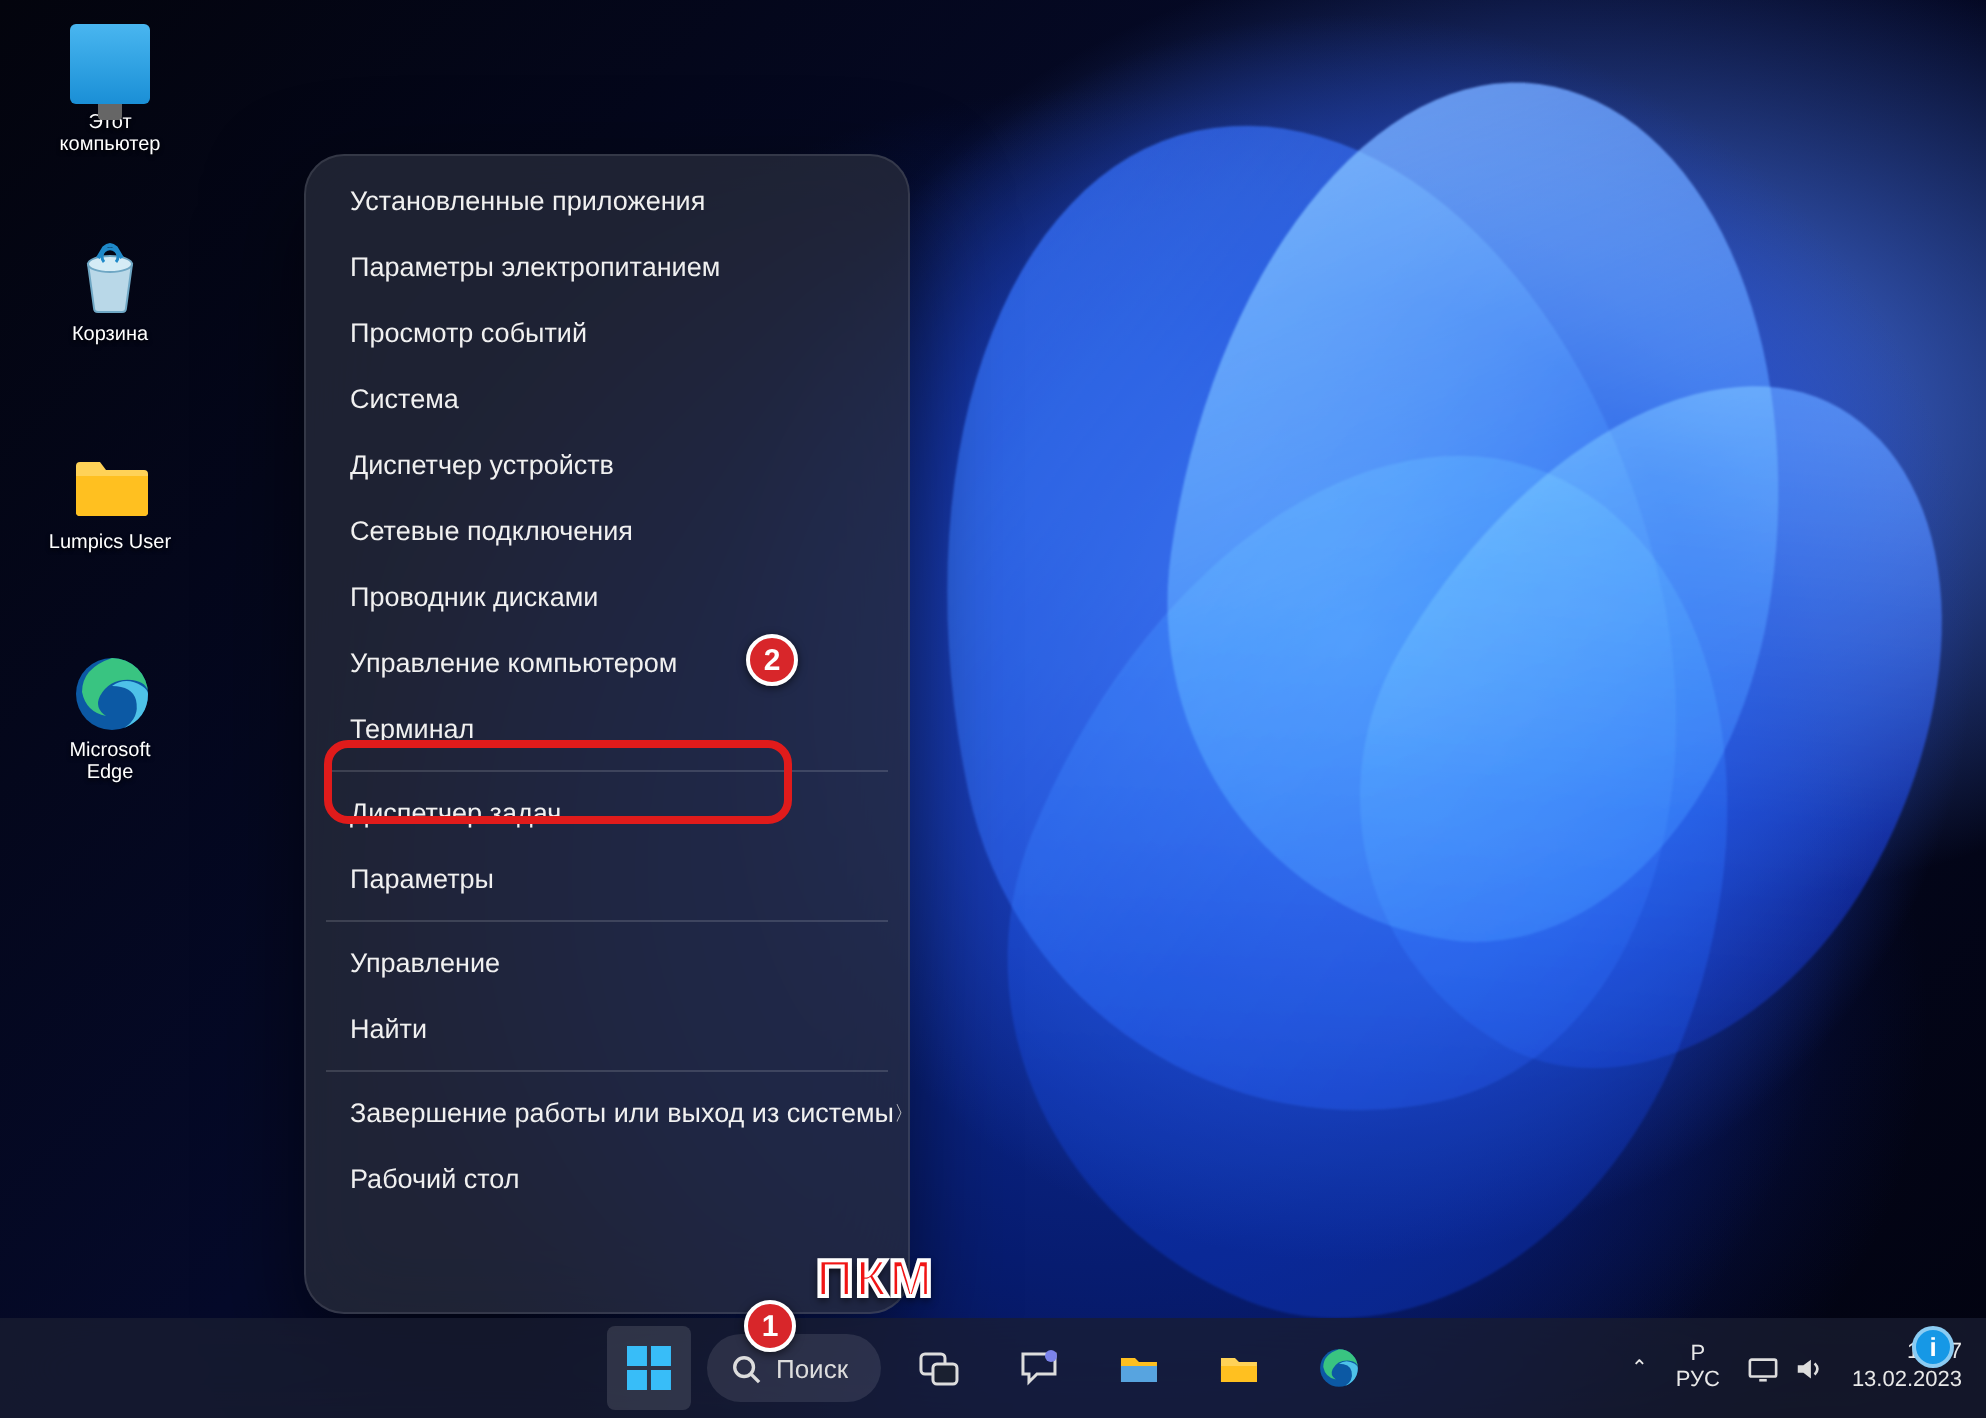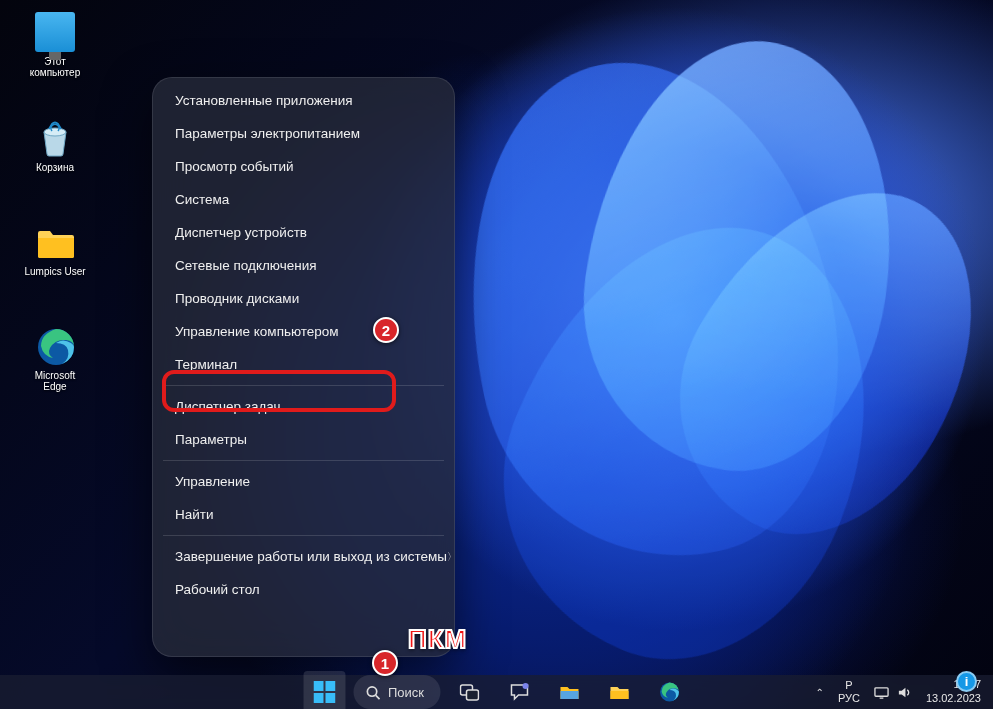--- a/index.html
+++ b/index.html
@@ -36,21 +36,21 @@
   .desktop-icon .glyph { width:40px; height:40px; margin:0 auto 4px; }
   .monitor { background:linear-gradient(#49b6f0,#1a8fd6); border-radius:3px;
     position:relative; height:30px; width:40px; }
   .monitor:after { content:""; position:absolute; bottom:-8px; left:14px;
     width:12px; height:8px; background:#666; border-radius:0 0 2px 2px; }
   .trashcan { position:relative; }
   .trashcan svg { width:40px; height:40px; }
   .folder svg, .edge svg { width:42px; height:42px; }
 
   
-  .taskbar { position:absolute; left:0; right:0; bottom:0; height:34px;
+  .taskbar { position:absolute; left:0; right:0; bottom:0; height:50px;
     background:rgba(25,30,50,.75); backdrop-filter:blur(18px);
     display:flex; align-items:center; }
   .taskbar-center { position:absolute; left:50%; transform:translateX(-50%);
     display:flex; align-items:center; gap:8px; }
   .tb-btn { width:42px; height:42px; display:flex; align-items:center;
     justify-content:center; border-radius:4px; position:relative; }
   .start-btn { background:rgba(255,255,255,.12); }
   .search-pill { display:flex; align-items:center; gap:8px; height:34px;
     padding:0 16px 0 12px; background:rgba(255,255,255,.1); border-radius:17px;
     color:#ddd; font-size:13px; }

